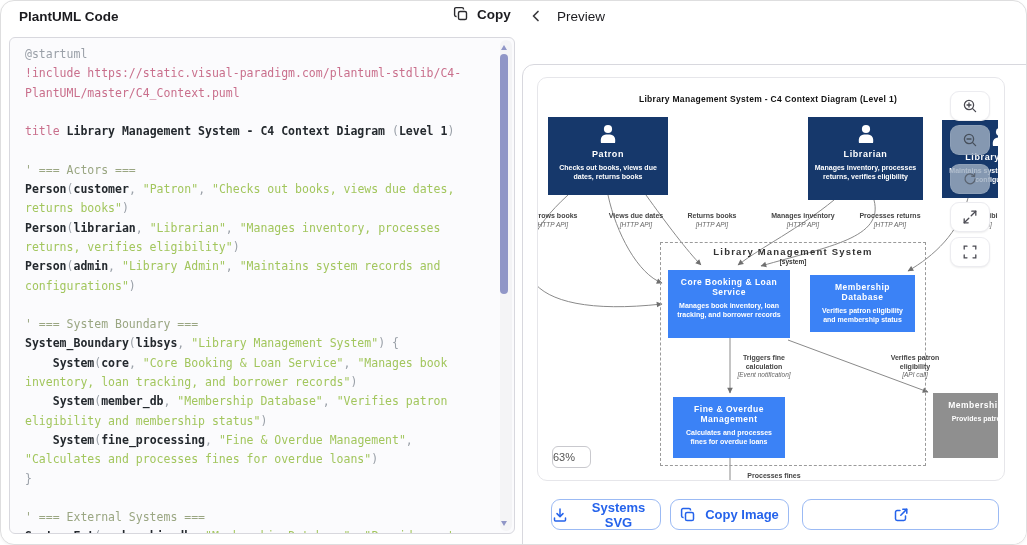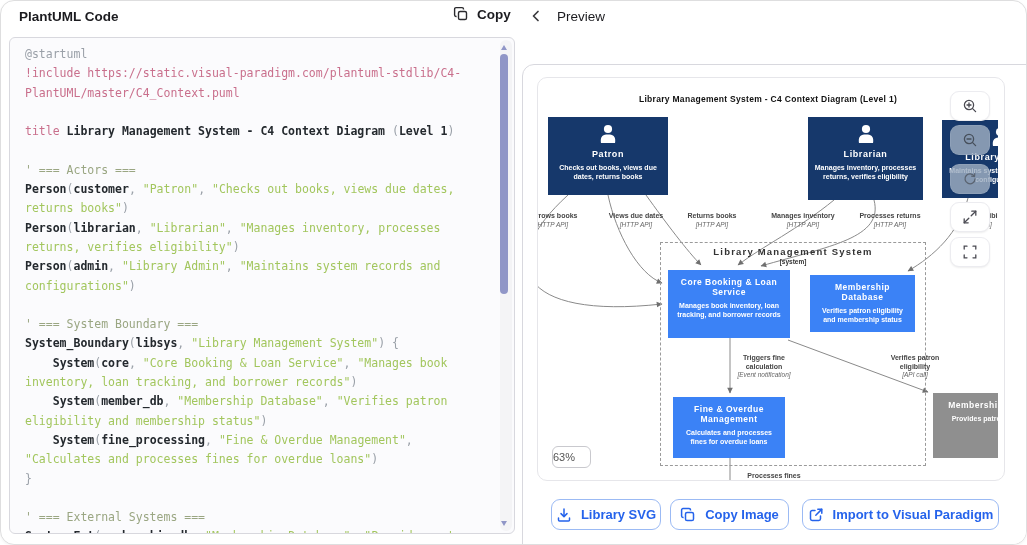--- a/index.html
+++ b/index.html
@@ -287,36 +287,35 @@
     <div class="zoom-badge">63%</div>
     <div id="actions">
         <button class="action-btn" style="left: 28px; width: 110px;">
           <span style="display: flex;">
             <svg width="16" height="16" viewBox="0 0 16 16" fill="none" stroke="#2563eb" stroke-width="1.5" stroke-linecap="round" stroke-linejoin="round">
               <path d="M8 2 v7.2"></path>
               <path d="M5 6.6 L8 9.6 L11 6.6"></path>
               <path d="M2.5 11 v2 a1 1 0 0 0 1 1 h9 a1 1 0 0 0 1 -1 v-2"></path>
             </svg>
           </span>
-          <span>Library SVG</span>
+          <span>Systems SVG</span>
         </button>
         <button class="action-btn" style="left: 147px; width: 119px;">
           <span style="display: flex;">
             <svg width="16" height="16" viewBox="0 0 16 16" fill="none" stroke="#2563eb" stroke-width="1.5">
               <rect x="5.5" y="5.5" width="8" height="8" rx="1.6"></rect>
               <path d="M3.6 10.5 H3 a1.4 1.4 0 0 1 -1.4 -1.4 V3 A1.4 1.4 0 0 1 3 1.6 h6.1 a1.4 1.4 0 0 1 1.4 1.4 v0.6"></path>
             </svg>
           </span>
           <span>Copy Image</span>
         </button>
         <button class="action-btn" style="left: 279px; width: 197px;">
           <span style="display: flex;">
             <svg width="16" height="16" viewBox="0 0 16 16" fill="none" stroke="#2563eb" stroke-width="1.5" stroke-linecap="round" stroke-linejoin="round">
               <path d="M7 3.5 H4.2 A1.7 1.7 0 0 0 2.5 5.2 v6.6 a1.7 1.7 0 0 0 1.7 1.7 h6.6 a1.7 1.7 0 0 0 1.7 -1.7 V9"></path>
               <path d="M9.8 2.2 h4 v4"></path>
               <path d="M13.6 2.4 L7.8 8.2"></path>
             </svg>
           </span>
-          <span>Import to Visual Paradigm</span>
         </button>
       </div>
   </div>
 </div>
 
 </body></html>

